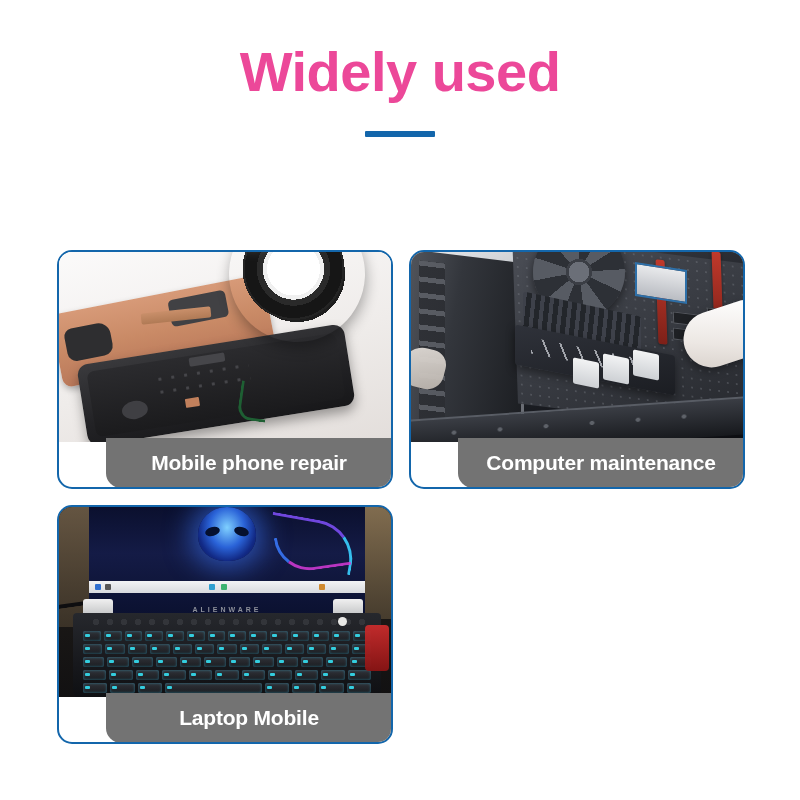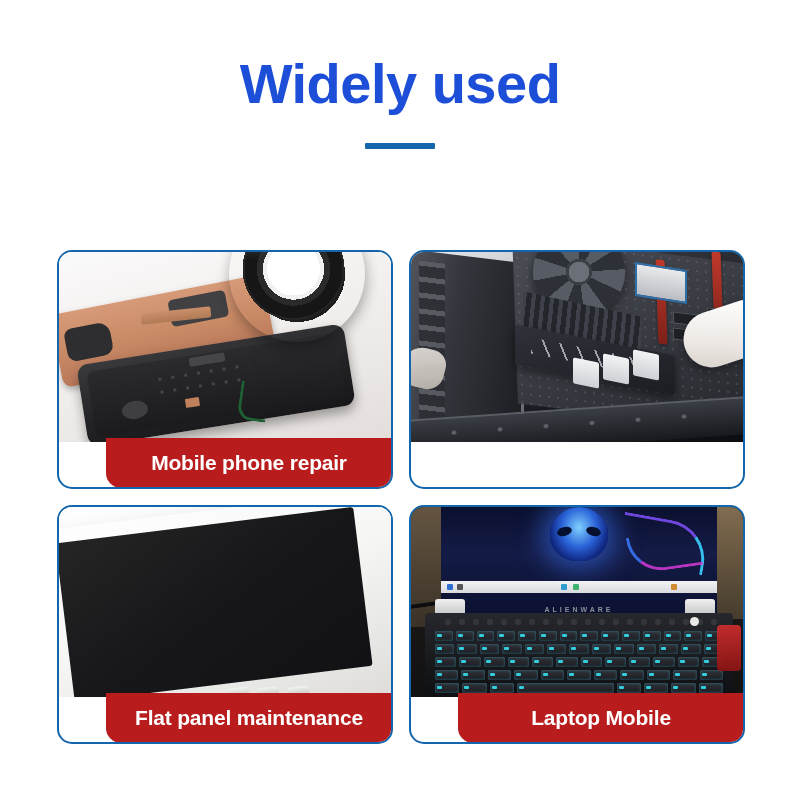--- a/index.html
+++ b/index.html
@@ -16,24 +16,24 @@
   }
 
   
   .header {
     text-align: center;
     padding-top: 44px;
   }
   .page-title {
     font-size: 56px;
     font-weight: bold;
-    color: #1d4ed8;
+    color: #ec4899;
     letter-spacing: -0.5px;
     line-height: 1.0;
-    margin: 12px;
+    margin: 0;
   }
   .accent-bar {
     width: 70px;
     height: 6px;
     background: #1366ab;
     margin: 31px auto 0 auto;
     border-radius: 1px;
   }
   .subtitle {
     margin: 28px 0 0 0;
@@ -68,21 +68,21 @@
   .card-photo {
     position: absolute;
     left: 0; top: 0; right: 0;
     height: 190px;
     overflow: hidden;
   }
   .card-label {
     position: absolute;
     left: -1px; right: -1px; bottom: -1px;
     height: 50px;
-    background: #b91c1c;
+    background: #737373;
     color: #ffffff;
     font-size: 21px;
     font-weight: bold;
     display: flex;
     align-items: center;
     justify-content: center;
     letter-spacing: -0.2px;
     border-bottom-left-radius: 15px;
     border-bottom-right-radius: 15px;
     margin-left: 48px;
@@ -603,38 +603,23 @@
       <div class="pcie p2"></div>
       <div class="pcie p3"></div>
       <div class="iopanel"></div>
       <div class="connector c1"></div>
       <div class="connector c2"></div>
       <div class="connector c3"></div>
       <div class="case-bottom"></div>
       <div class="hand"></div>
       <div class="hand2"></div>
     </div>
+    <div class="card-label">Computer maintenance</div>
   </div>
 
-  <div class="card">
-    <div class="card-photo ph3">
-      <div class="bg-grad"></div>
-      <div class="shadow-strip"></div>
-      <div class="tablet">
-        <div class="screen"></div>
-
-      </div>
-      <div class="btns">
-        <span></span>
-        <span></span>
-        <span></span>
-      </div>
-    </div>
-    <div class="card-label">Flat panel maintenance</div>
-  </div>
 
   <div class="card">
     <div class="card-photo ph4">
       <div class="bg-grad"></div>
       <div class="desk-left"></div>
       <div class="desk-right"></div>
       <div class="cable"></div>
       <div class="lid">
         <div class="alien"></div>
         <div class="swoosh"></div>

